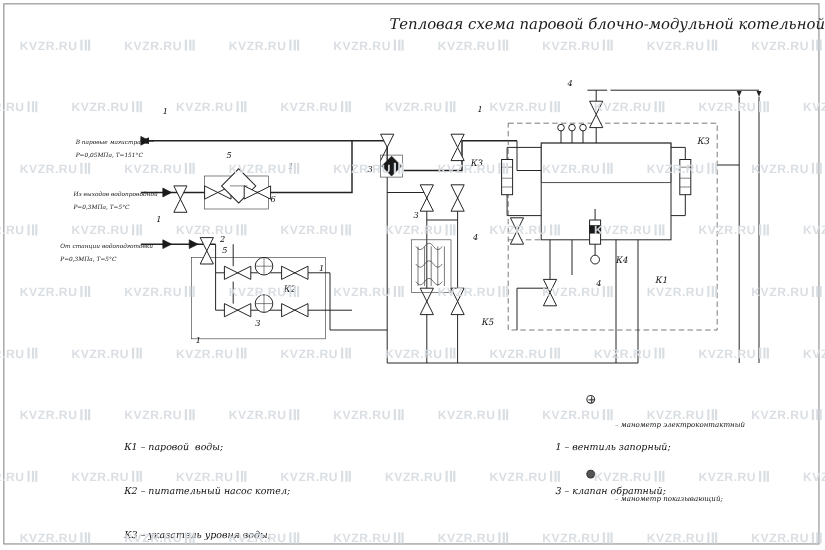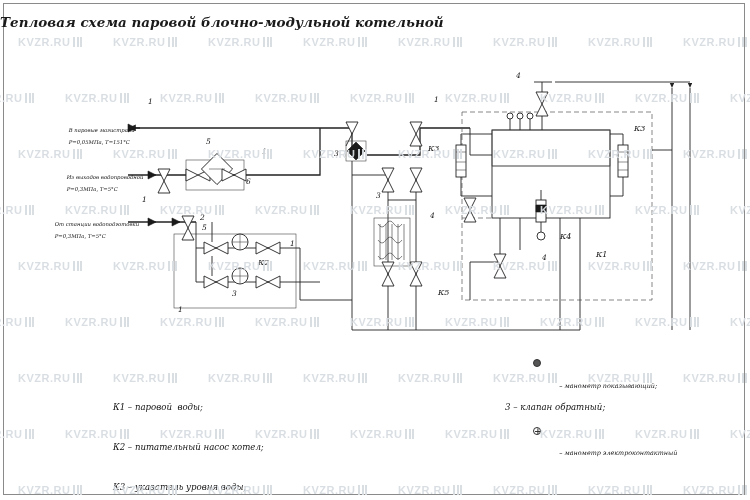--- a/index.html
+++ b/index.html
@@ -50,27 +50,26 @@
     border: 1px solid #8a8a8a;
     left: 3px; top: 3px;
     width: 742px; height: 492px;
     box-sizing: border-box;
   }
   
   #title {
     position: absolute;
     left: 0; top: 14px;
     width: 750px;
-    text-align: left;
+    text-align: right;
     font-family: "DejaVu Serif", serif;
     font-style: italic;
     font-size: 13.5px;
     color: #1a1a1a;
     z-index: 4;
-    font-weight: bold;
   }
   
   #schematic {
     position: absolute;
     left: 0; top: 0;
     z-index: 3;
   }
   
   .lbl {
     position: absolute;
@@ -366,35 +365,36 @@
 
   <div class="legend" id="legend-left">
     <div>К1 – паровой  воды;</div>
     <div>К2 – питательный насос котел;</div>
     <div>К3 – указатель уровня воды;</div>
     
     
   </div>
 
   <div class="legend" id="legend-right">
+    <div>1 – вентиль запорный;</div>
     <div>3 – клапан обратный;</div>
     
     
     
     
   </div>
 
   <div id="legend-gauges">
+    <div class="gauge-row">
+      <span class="gauge-dot cross"></span>
+      <span>– манометр электроконтактный</span>
+    </div>
     <div class="gauge-row">
       <span class="gauge-dot filled"></span>
       <span>– манометр показывающий;</span>
-    </div>
-    <div class="gauge-row">
-      <span class="gauge-dot cross"></span>
-      <span>– манометр электроконтактный</span>
     </div>
   </div>
 
   <div id="watermarks">
       <div class="wm" style="left: 18px; top: 36px; color: rgb(216, 221, 226);"><span>KVZR.RU</span><span class="wm-mark"></span></div>
       <div class="wm" style="left: 113px; top: 36px; color: rgb(216, 221, 226);"><span>KVZR.RU</span><span class="wm-mark"></span></div>
       <div class="wm" style="left: 208px; top: 36px; color: rgb(216, 221, 226);"><span>KVZR.RU</span><span class="wm-mark"></span></div>
       <div class="wm" style="left: 303px; top: 36px; color: rgb(216, 221, 226);"><span>KVZR.RU</span><span class="wm-mark"></span></div>
       <div class="wm" style="left: 398px; top: 36px; color: rgb(216, 221, 226);"><span>KVZR.RU</span><span class="wm-mark"></span></div>
       <div class="wm" style="left: 493px; top: 36px; color: rgb(216, 221, 226);"><span>KVZR.RU</span><span class="wm-mark"></span></div>

